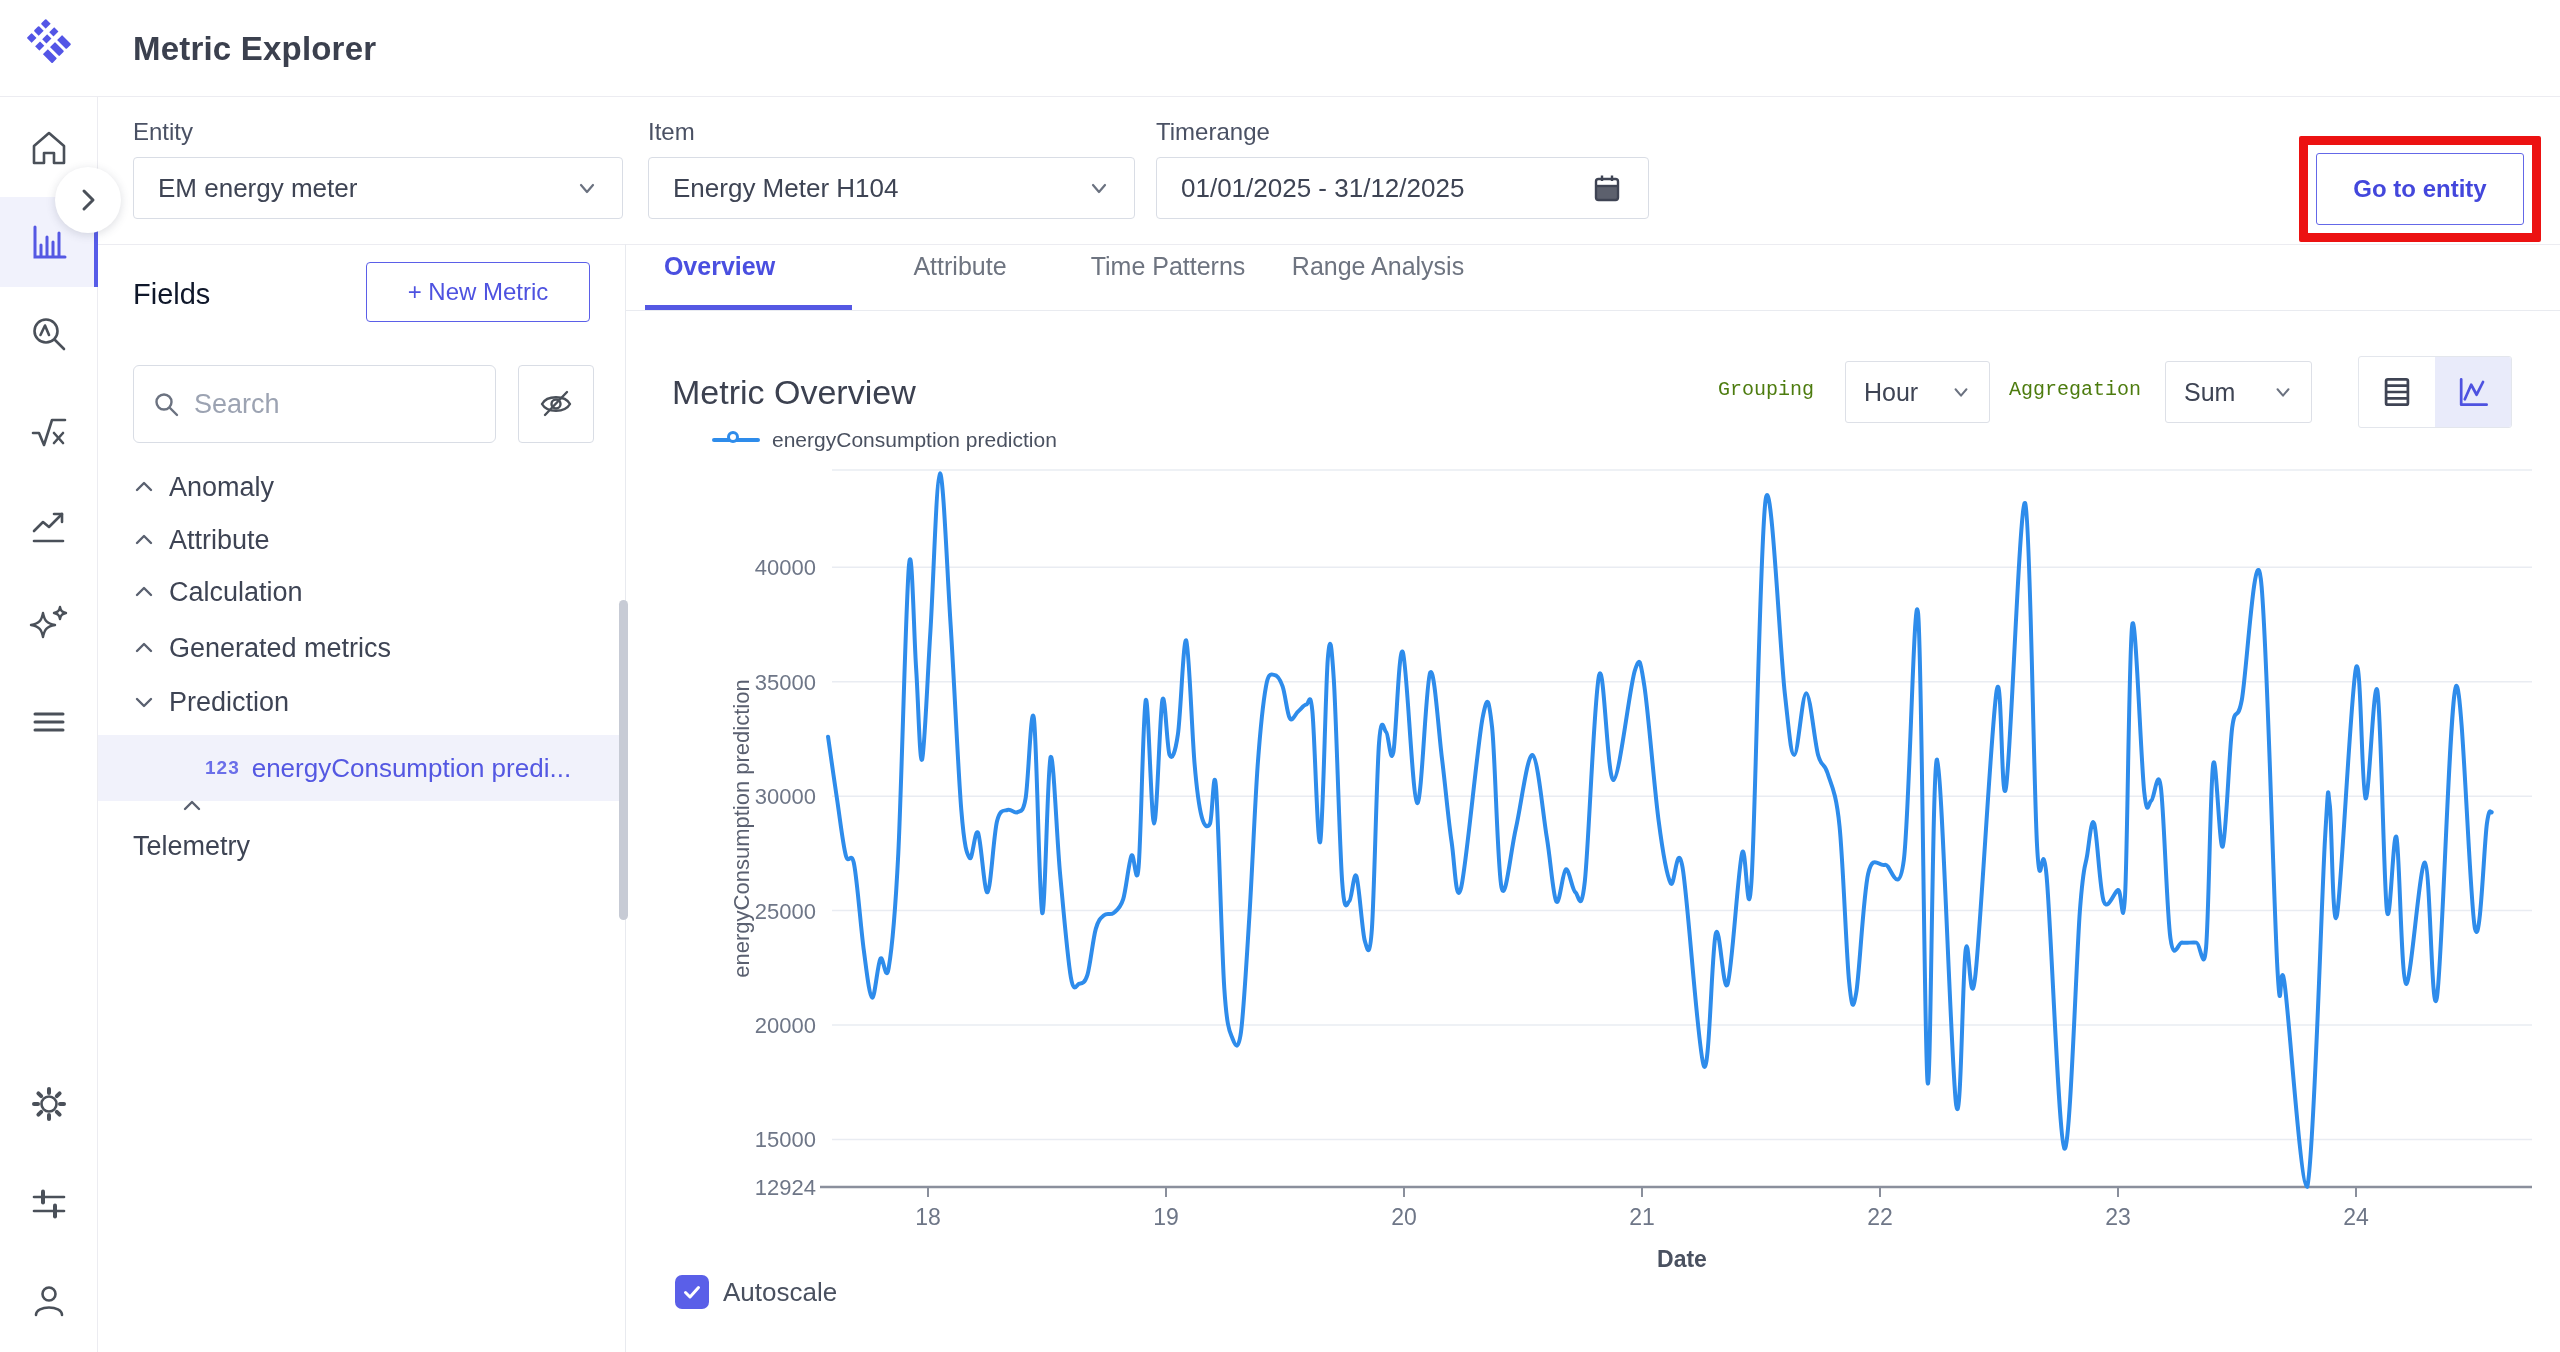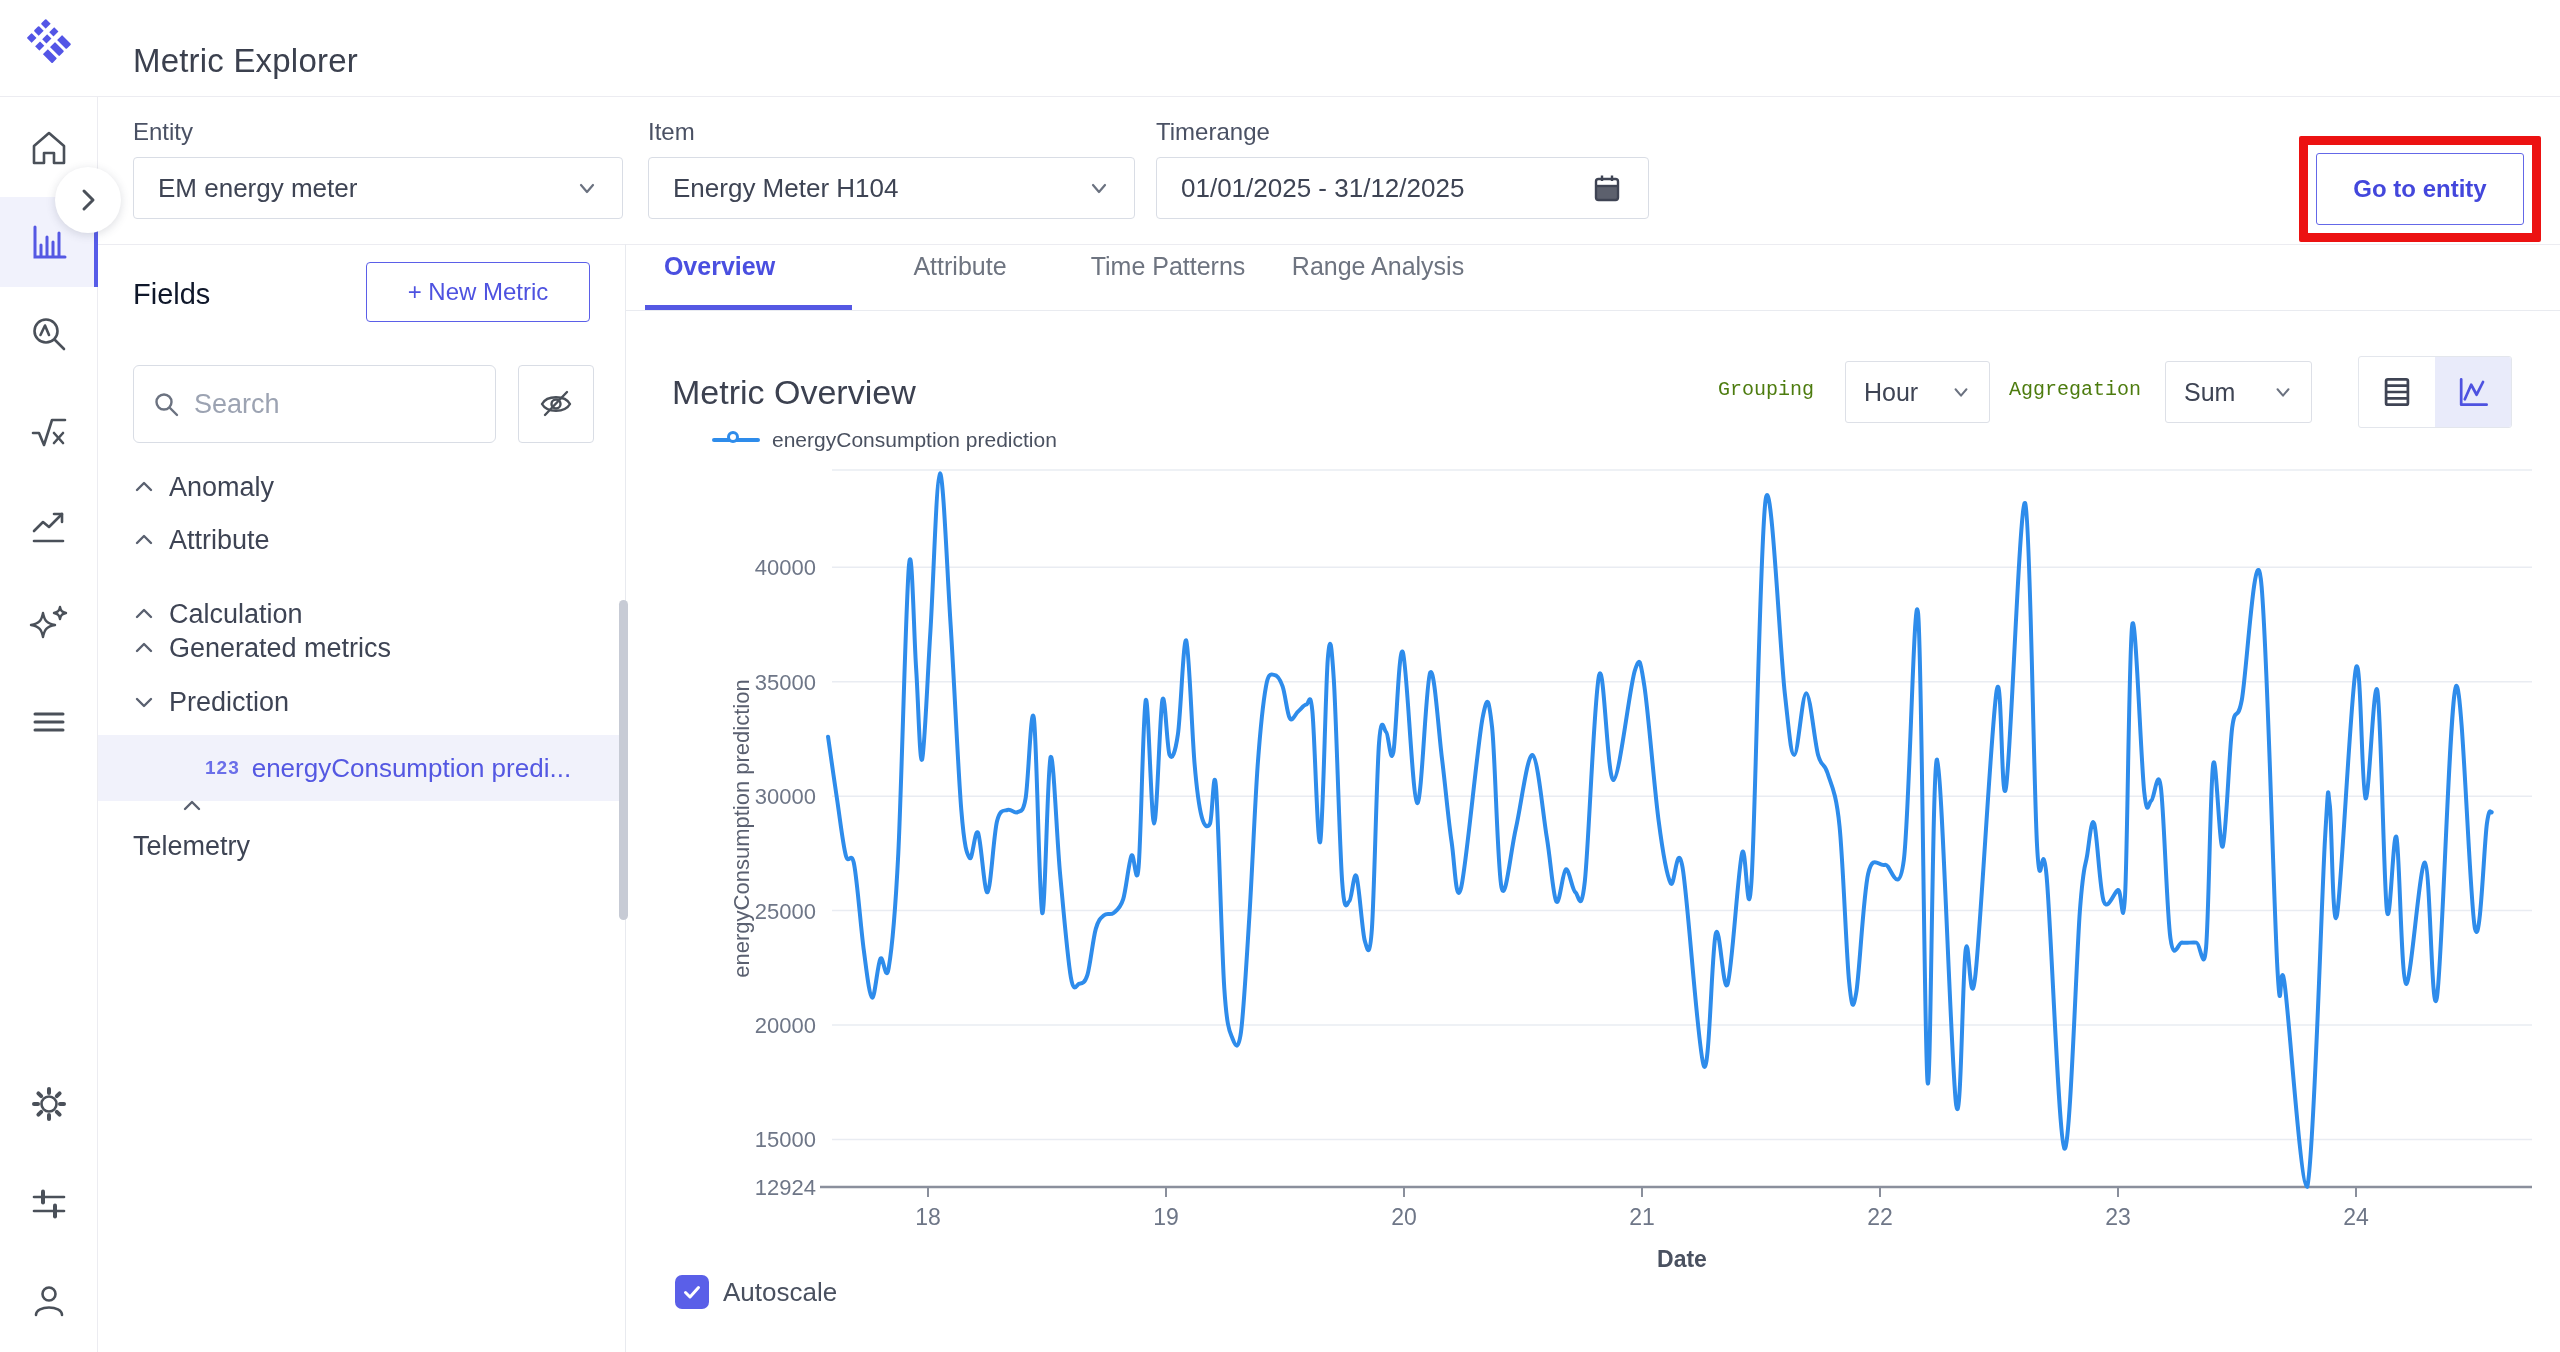--- a/index.html
+++ b/index.html
@@ -6,21 +6,21 @@
   html,body { background:#fff; }
   .app {
     position:relative; width:2560px; height:1352px; overflow:hidden;
     font-family:"Liberation Sans","DejaVu Sans",sans-serif;
     background:#fff; color:#3b404e;
   }
   .abs { position:absolute; }
   
   .topbar-border { left:0; top:96px; width:2560px; height:1px; background:#ececf1; }
   .sidebar-border { left:97px; top:97px; width:1px; height:1255px; background:#ececf1; }
-  .page-title { left:133px; top:30px; font-size:33px; font-weight:400; color:#3b404e; letter-spacing:.2px;margin-top:12px; }
+  .page-title { left:133px; top:30px; font-size:33px; font-weight:700; color:#3b404e; letter-spacing:.2px; }
   
   .nav-item { left:0; width:98px; height:90px; display:flex; align-items:center; justify-content:center; }
   .nav-active-bg { left:0; top:197px; width:98px; height:90px; background:#f1f2fc; }
   .nav-active-bar { left:94px; top:197px; width:4px; height:90px; background:#575ce8; }
   .collapse-btn { left:55px; top:167px; width:66px; height:66px; border-radius:50%; background:#fff;
     box-shadow:0 2px 10px rgba(60,64,90,.18); display:flex; align-items:center; justify-content:center; }
   
   .filter-border { left:98px; top:244px; width:2462px; height:1px; background:#ececf1; }
   .field-label { font-size:24px; color:#4a5164; }
   .select {
@@ -244,21 +244,21 @@
         <path d="M4 14 L11 7 L18 14"></path>
       </svg>
     <span>Anomaly</span>
   </div>
   <div class="abs tree-row" style="top:513px;">
     <svg class="tree-chevron" viewBox="0 0 22 22" fill="none" stroke="#5a6170" stroke-width="2.4" stroke-linecap="round" stroke-linejoin="round">
         <path d="M4 14 L11 7 L18 14"></path>
       </svg>
     <span>Attribute</span>
   </div>
-  <div class="abs tree-row" style="top:587px;align-items:center;">
+  <div class="abs tree-row" style="top:565px;align-items:center;">
     <svg class="tree-chevron" viewBox="0 0 22 22" fill="none" stroke="#5a6170" stroke-width="2.4" stroke-linecap="round" stroke-linejoin="round">
         <path d="M4 14 L11 7 L18 14"></path>
       </svg>
     <span>Calculation</span>
   </div>
   <div class="abs tree-row" style="top:621px;">
     <svg class="tree-chevron" viewBox="0 0 22 22" fill="none" stroke="#5a6170" stroke-width="2.4" stroke-linecap="round" stroke-linejoin="round">
         <path d="M4 14 L11 7 L18 14"></path>
       </svg>
     <span>Generated metrics</span>

